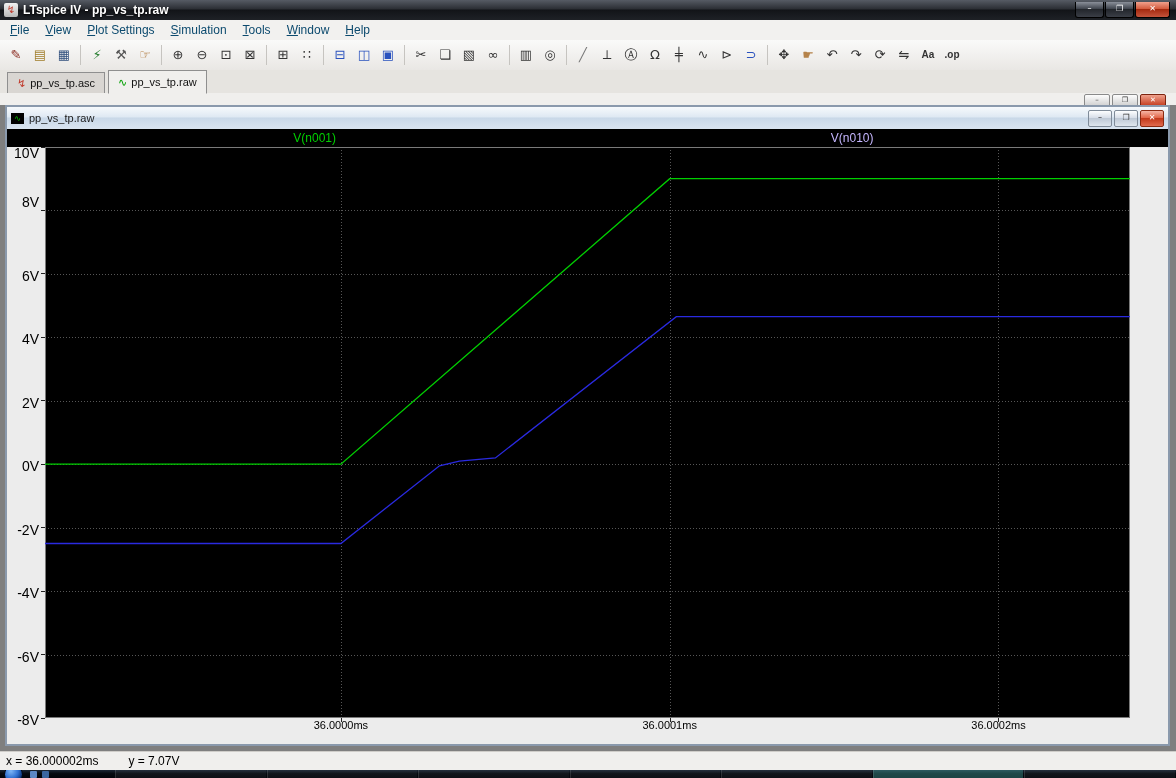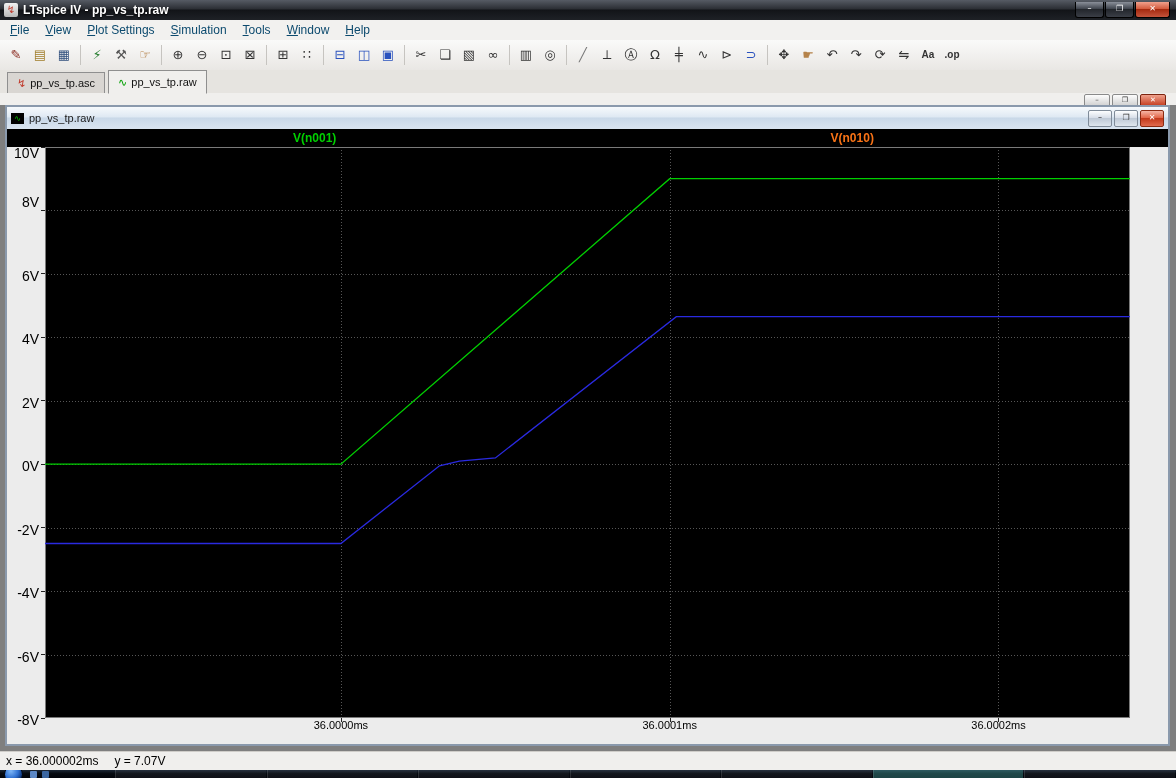--- a/index.html
+++ b/index.html
@@ -62,35 +62,35 @@
   .child-controls{margin-left:auto;display:flex;margin-right:4px;}
   .child-btn{width:22px;height:15px;margin-left:2px;border:1px solid #7f8b99;border-radius:2px;
     background:linear-gradient(#fdfeff,#d7dee8 45%,#bfc9d6 50%,#dfe6ee);
     color:#333;font-size:8px;line-height:14px;text-align:center;font-family:"DejaVu Sans",sans-serif;}
   .child-btn.close{background:linear-gradient(#f5b5a5,#e2674a 45%,#c33a1c 50%,#e06a4e);
     color:#fff;border-color:#8b2a12;}
 
   
   .child-content{position:absolute;left:0;right:0;top:22px;bottom:0;background:#ececec;}
   .legend{position:absolute;left:0;right:0;top:0;height:18px;background:#000;}
-  .legend span{position:absolute;top:2px;transform:translateX(-50%);font-size:12px;font-weight:bold;}
+  .legend span{position:absolute;top:2px;transform:translateX(-50%);font-size:12px;font-weight:normal;}
   .ymargin{position:absolute;left:0;width:38px;top:18px;bottom:26px;overflow:visible;}
   .plot{position:absolute;left:38px;right:38px;top:18px;bottom:26px;background:#000;}
   .plot svg{position:absolute;left:0;top:0;}
   .rmargin{position:absolute;right:0;width:38px;top:18px;bottom:26px;}
   .bmargin{position:absolute;left:0;right:0;bottom:0;height:26px;}
   .y-label{position:absolute;right:6px;font-size:14px;color:#000;white-space:nowrap;}
   .y-tick{position:absolute;right:0;width:4px;height:1px;background:#222;}
   .x-label{position:absolute;width:80px;text-align:center;top:1px;font-size:11px;color:#000;}
   .x-tick{position:absolute;top:0;width:1px;height:4px;background:#222;}
 
   
   .statusbar{bottom:8px;height:18px;background:#f0efed;border-top:1px solid #cfcdc9;
     display:flex;align-items:center;font-size:12px;color:#000;padding-left:6px;}
-  .statusbar .y-readout{margin-left:16px;}
+  .statusbar .y-readout{margin-left:30px;}
 
   
   .taskbar{bottom:0;height:8px;background:linear-gradient(#1c2736,#060a10 45%,#02040a);overflow:hidden;}
   .orb{position:absolute;left:4px;top:-5px;width:17px;height:17px;border-radius:50%;border:1px solid #020a18;
     background:radial-gradient(circle at 35% 30%,#7db6f7,#2e6fd0 45%,#0b2f6e 75%,#051b3f);}
   .ql{position:absolute;top:1px;width:7px;height:7px;border-radius:1px;}
   .task-btns{position:absolute;left:115px;right:0;top:0;bottom:0;display:flex;}
   .task-btn{flex:1;margin-right:1px;background:rgba(255,255,255,0.05);
     border-left:1px solid rgba(255,255,255,0.12);}
   .task-btn.accent{background:rgba(80,190,180,0.35);}
@@ -194,21 +194,21 @@
         <span class="child-title">pp_vs_tp.raw</span>
         <div class="child-controls">
           <div class="child-btn">–</div>
           <div class="child-btn">❐</div>
           <div class="child-btn close">✕</div>
         </div>
       </div>
       <div class="child-content">
         <div class="legend">
             <span style="left: 26.5%; color: rgb(0, 208, 0);">V(n001)</span>
-            <span style="left: 72.8%; color: #f97316;">V(n010)</span>
+            <span style="left: 72.8%; color: #c4b5fd;">V(n010)</span>
           </div>
         <div class="ymargin">
             <div class="y-label" style="top: -2px;">10V</div>
             <div class="y-tick" style="top: -0.5px;"></div>
             <div class="y-label" style="top: 47px;">8V</div>
             <div class="y-tick" style="top: 62.9444px;"></div>
             <div class="y-label" style="top: 120.889px;">6V</div>
             <div class="y-tick" style="top: 126.389px;"></div>
             <div class="y-label" style="top: 184.333px;">4V</div>
             <div class="y-tick" style="top: 189.833px;"></div>

